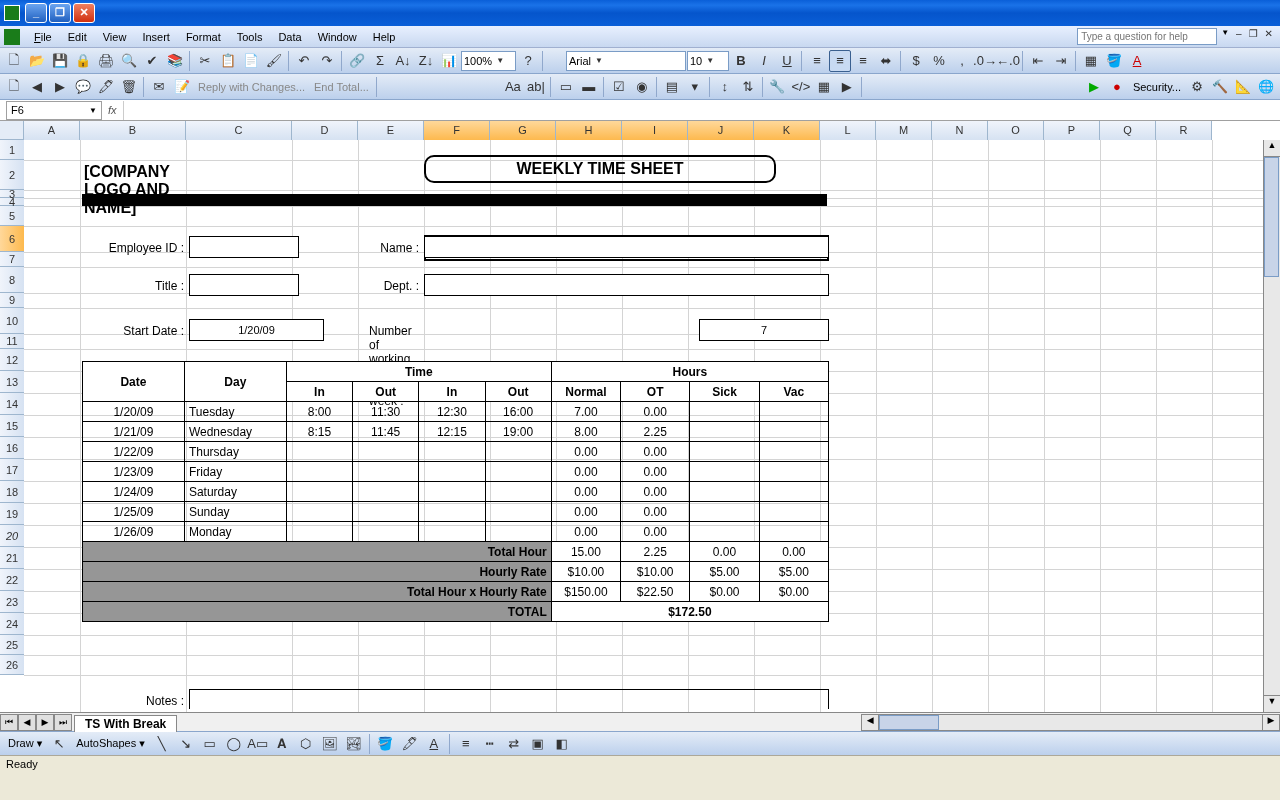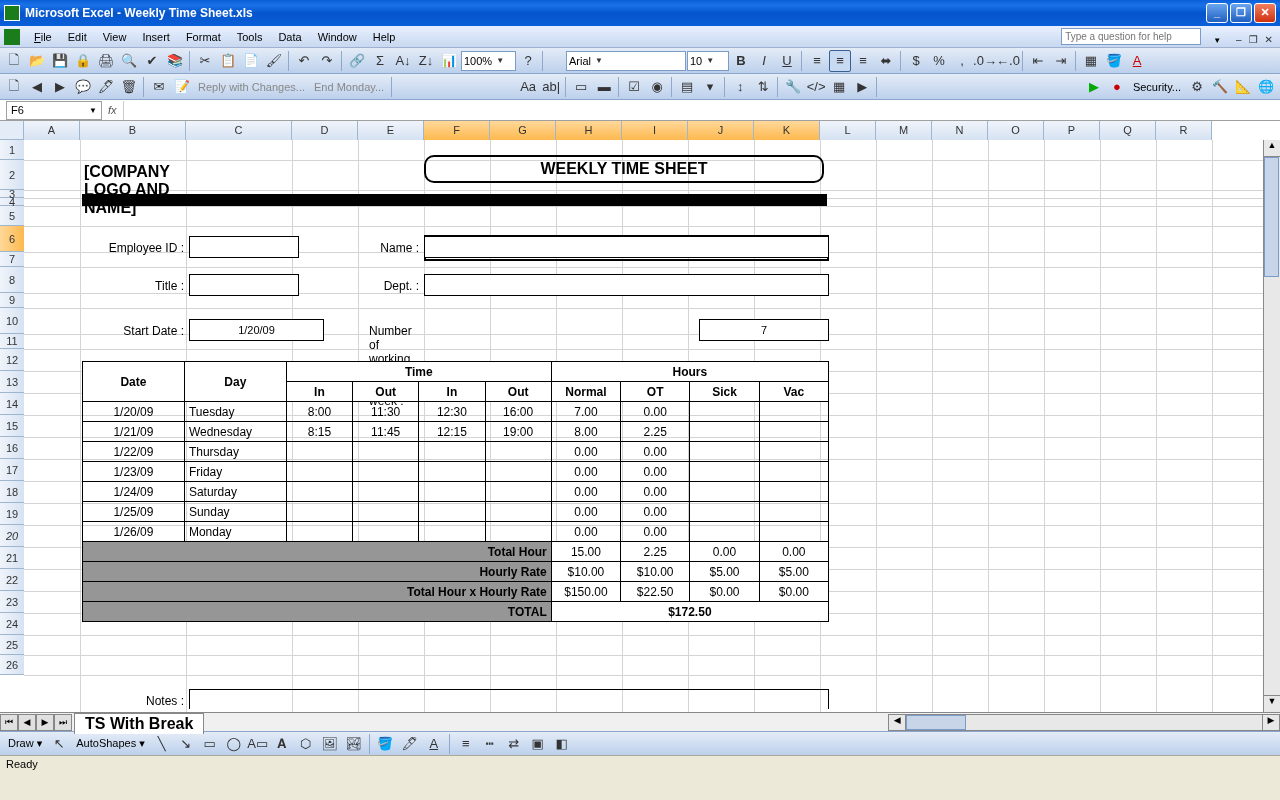--- a/index.html
+++ b/index.html
@@ -7,21 +7,21 @@
 .titlebar { height: 26px; background: linear-gradient(to bottom, #0a5fd8 0%, #1a72e8 20%, #0555cc 50%, #0a5fd8 100%); display: flex; align-items: center; color: #fff; padding: 0 4px; }
 .titlebar .app-icon { width: 16px; height: 16px; background: #1a7c1a; margin-right: 5px; display:inline-block; border:1px solid #fff;}
 .titlebar .title { font-weight: bold; font-size: 12px; flex: 1; }
 .win-btns { display: flex; gap: 2px; }
 .win-btn { width: 22px; height: 20px; background: linear-gradient(to bottom,#6ba5f0,#2060c0); border: 1px solid #fff; border-radius: 3px; color: #fff; text-align: center; line-height: 17px; font-weight: bold; font-size: 11px;}
 .win-btn.close { background: linear-gradient(to bottom,#f08060,#d03010); }
 .menubar { height: 22px; background: linear-gradient(to bottom,#e8f0ff,#c8d8f0); display: flex; align-items: center; padding: 0 4px; border-bottom: 1px solid #a0b0d0;}
 .menubar .excel-icon { width:16px; height:16px; background:#1a7c1a; margin-right:6px; display:inline-block;}
 .menubar .item { padding: 2px 8px; cursor: default; }
 .menubar .item u { text-decoration: underline; }
-.menubar .help-box { margin-left: auto; display:flex; align-items:flex-end; gap:12px;}
+.menubar .help-box { margin-left: auto; display:flex; align-items:flex-start; gap:4px;}
 .menubar .help-input { width:140px; height:17px; border:1px solid #7a9cc6; font-size:10px; padding:0 3px; color:#888;}
 .doc-ctrl { display:flex; gap:1px;}
 .doc-ctrl span{ font-size:10px; padding:0 3px; color:#333;}
 .toolbar { height: 26px; background: linear-gradient(to bottom,#e4ecf7,#bcd0ec); display: flex; align-items: center; padding: 1px 3px; border-bottom: 1px solid #8aa6cc; gap:1px; overflow:hidden;}
 .tbtn { width: 22px; height: 22px; display: inline-flex; align-items:center; justify-content:center; font-size:13px; color:#333; border:1px solid transparent; border-radius:2px;}
 .tsep { width:2px; height:20px; border-left:1px solid #90a8cc; margin:0 2px;}
 .tcombo { height:20px; border:1px solid #7a9cc6; background:#fff; font-size:11px; padding:0 2px; display:inline-flex; align-items:center; gap:4px;}
 .tcombo .dd { font-size:8px; color:#333;}
 .toolbar3 { height: 26px; background: linear-gradient(to bottom,#e4ecf7,#bcd0ec); display: flex; align-items: center; padding: 1px 3px; border-bottom: 1px solid #8aa6cc; gap:1px;}
 .namebox-row { height: 21px; background:#fff; border-bottom:1px solid #a0a0a0; display:flex; align-items:center;}
@@ -32,49 +32,48 @@
 .sheet-container { position:relative; height: 591px; background:#fff; display:flex; }
 .corner { width:24px; height:19px; background:#e4ecf7; border-right:1px solid #9eb6ce; border-bottom:1px solid #9eb6ce;}
 .colhead { height:19px; border-right:1px solid #9eb6ce; text-align:center; font-size:11px; color:#333; line-height:19px; background:linear-gradient(to bottom,#f0f4fb,#d6e2f2);}
 .colhead.sel { background:linear-gradient(to bottom,#ffd89a,#fdb94e);}
 .rowhead { height:20px; border-bottom:1px solid #9eb6ce; text-align:center; font-size:11px; color:#333; line-height:20px; background:linear-gradient(to right,#f0f4fb,#d6e2f2);}
 .rowhead.sel { background:linear-gradient(to right,#ffd89a,#fdb94e);}
 .grid-body { position:relative; flex:1; overflow:hidden;}
 .grid-lines { position:absolute; inset:0; }
 .cell-overlay { position:absolute; left:0; top:0;}
 .logo-label { font-weight:bold; font-size:16px; }
-.title-box { position:absolute; border:2px solid #000; border-radius:10px; width:400px; height:28px; text-align:center; font-weight:bold; font-size:16px; line-height:24px;}
+.title-box { position:absolute; border:2px solid #000; border-radius:10px; width:352px; height:28px; text-align:center; font-weight:bold; font-size:16px; line-height:24px;}
 .blackbar { position:absolute; background:#000; height:12px; width:745px;}
 .form-label { text-align:right; font-size:12px;}
 .form-input { border:1px solid #000; height:22px; background:#fff;}
 .ts-table { position:absolute; border-collapse:collapse; font-size:12px;}
 .ts-table th, .ts-table td { border:1px solid #000; padding:2px 4px; text-align:center; height:20px;}
 .ts-table th { font-weight:bold; background:#fff;}
 .ts-table .greyrow td { background:#969696; font-weight:bold;}
 .tabbar { height:19px; background:#f0f0f0; border-top:1px solid #888; display:flex; align-items:center;}
 .tab-nav { display:flex; gap:0;}
 .tab-nav-btn { width:18px; height:17px; border:1px solid #888; background:#e0e0e0; text-align:center; font-size:9px; line-height:15px;}
-.sheet-tab { background:#fff; border:1px solid #888; border-bottom:none; padding:1px 10px; font-size:16px; font-weight:bold; margin-left:2px; position:relative; top:1px;}
+.sheet-tab { background:#fff; border:1px solid #888; border-bottom:none; padding:1px 10px; font-size:12px; font-weight:bold; margin-left:2px; position:relative; top:1px;}
 .hscroll { flex:1; height:17px; background:#e8e8e8; border:1px solid #888; margin-left:4px; position:relative;}
 .hscroll .thumb{ position:absolute; left:0; top:0; width:60px; height:15px; background:#c8d4e8; border:1px solid #7a9cc6;}
 .drawbar { height:24px; background: linear-gradient(to bottom,#e4ecf7,#bcd0ec); display:flex; align-items:center; padding:1px 4px; gap:2px; border-top:1px solid #8aa6cc;}
 .statusbar { height:20px; background:#ece9d8; border-top:1px solid #aca899; padding:2px 6px; font-size:11px;}
 .gridline-v{position:absolute;top:0;bottom:0;width:1px;background:#d4d4d4;}
 .gridline-h{position:absolute;left:0;right:0;height:1px;background:#d4d4d4;}
 .sel-cell{position:absolute;border:2px solid #000;}
 .vscroll { position:absolute; right:0; top:19px; bottom:0; width:17px; background:#e8e8e8; border-left:1px solid #888;}
 .vscroll .thumb{position:absolute; top:17px; left:0; width:15px; height:120px; background:#c8d4e8; border:1px solid #7a9cc6;}
 .tlabel{font-size:11px;padding:0 4px;}
 </style>
 </head>
 <body>
 
 <div class="titlebar">
   <span class="app-icon"></span>
-  <span class="title">Microsoft Excel - Weekly Time Sheet.xls</span>
   <div class="win-btns">
     <div class="win-btn">_</div>
     <div class="win-btn">❐</div>
     <div class="win-btn close">✕</div>
   </div>
 </div>
 
 <div class="menubar">
   <span class="excel-icon"></span>
   <span class="item"><u>F</u>ile</span>
@@ -170,21 +169,21 @@
   <div class="tbtn">🗋</div>
   <div class="tbtn">◀</div>
   <div class="tbtn">▶</div>
   <div class="tbtn">💬</div>
   <div class="tbtn">🖊</div>
   <div class="tbtn">🗑</div>
   <span class="tsep"></span>
   <div class="tbtn">✉</div>
   <div class="tbtn">📝</div>
   <span class="tlabel" style="color:#888;">Reply with Changes...</span>
-  <span class="tlabel" style="color:#888;">End Monday...</span>
+  <span class="tlabel" style="color:#888;">End Total...</span>
   <span class="tsep"></span>
   <div style="width:120px;"></div>
   <div class="tbtn">Aa</div>
   <div class="tbtn">ab|</div>
   <span class="tsep"></span>
   <div class="tbtn">▭</div>
   <div class="tbtn">▬</div>
   <span class="tsep"></span>
   <div class="tbtn">☑</div>
   <div class="tbtn">◉</div>

